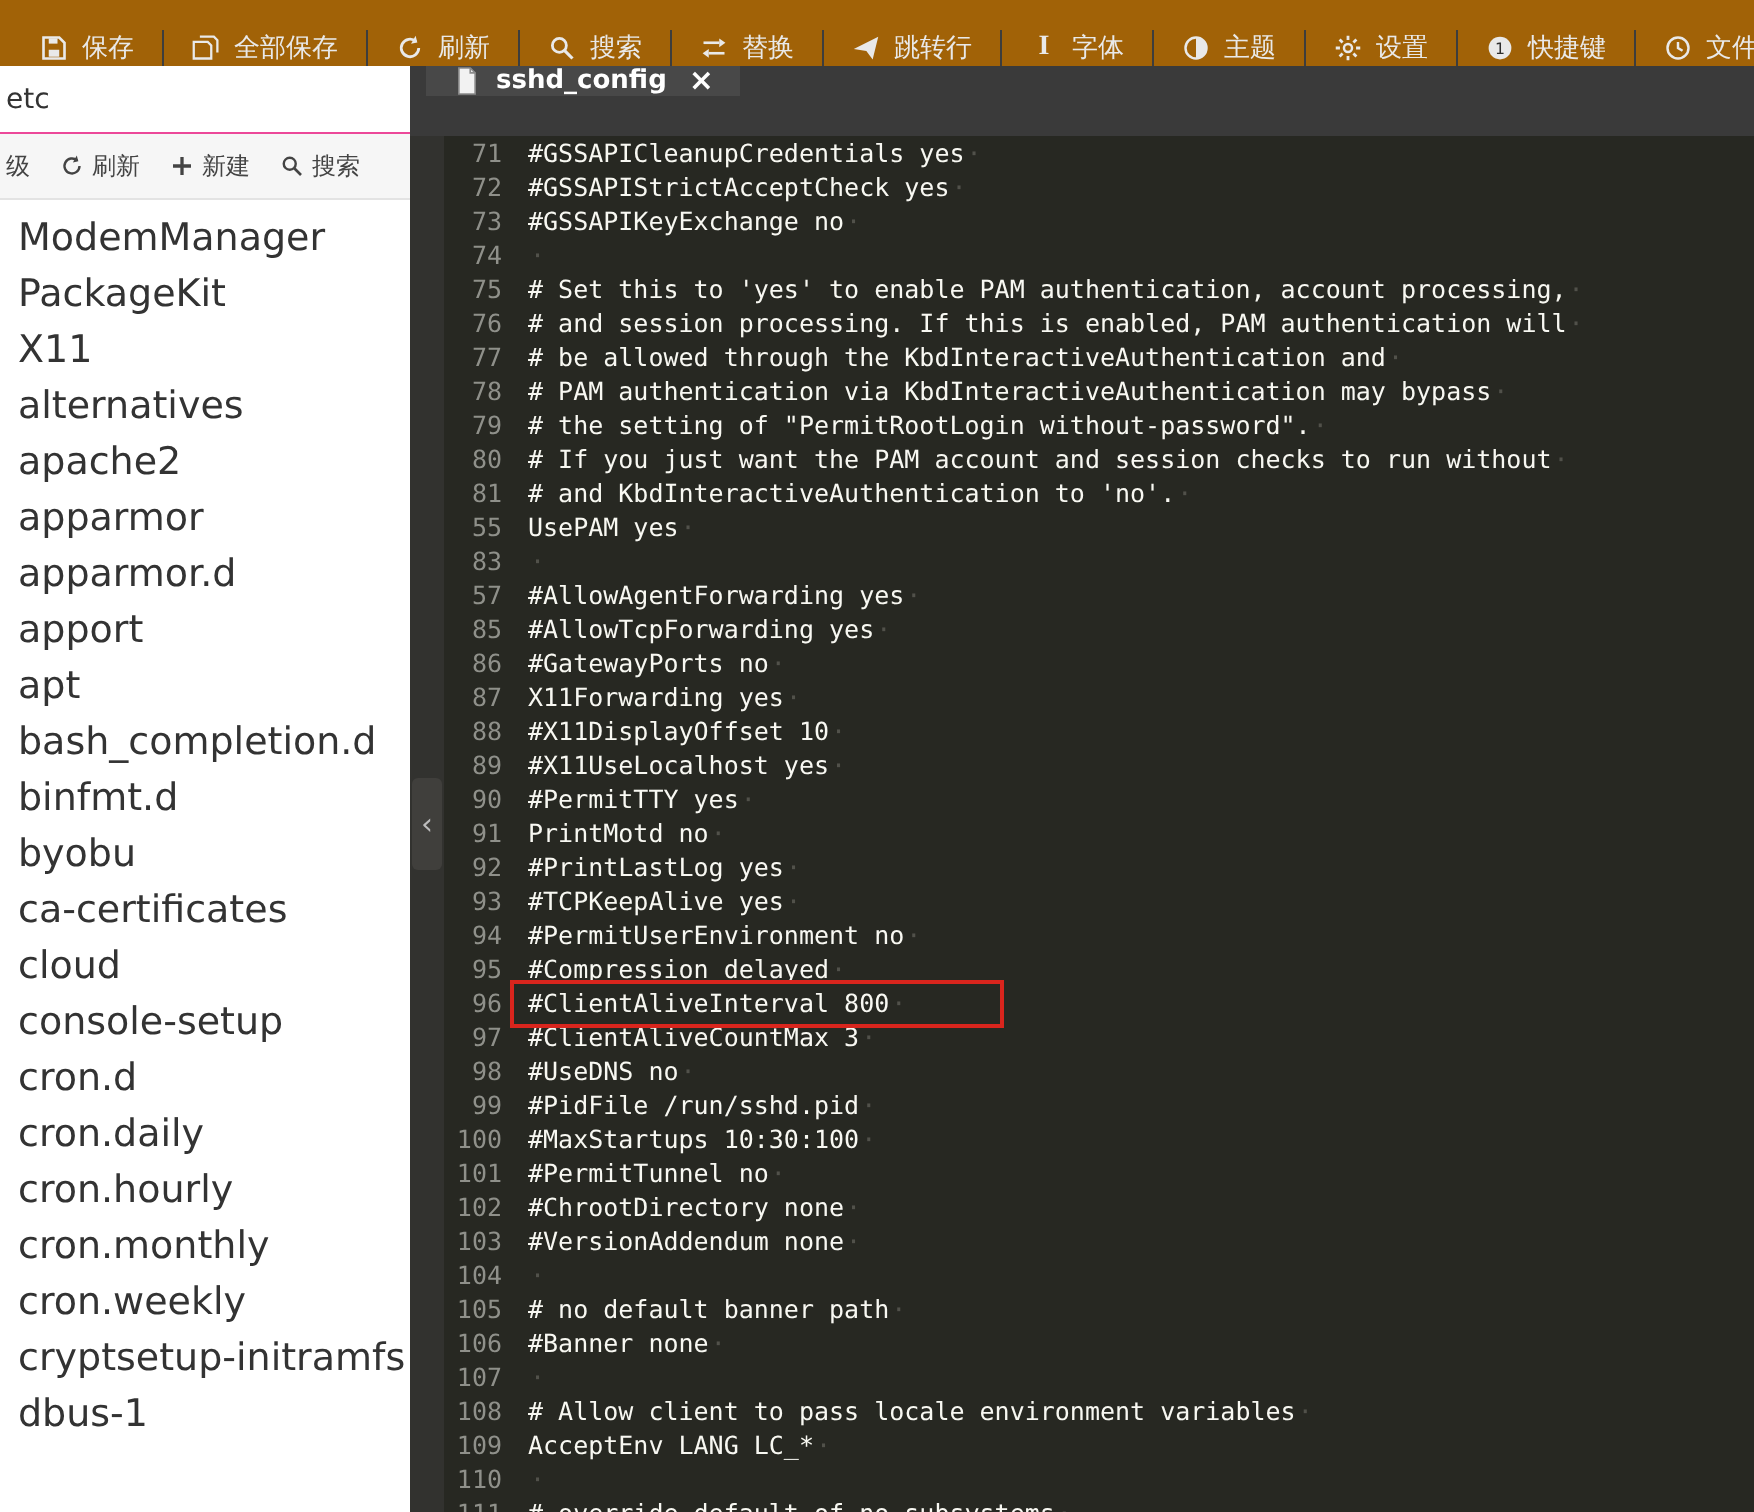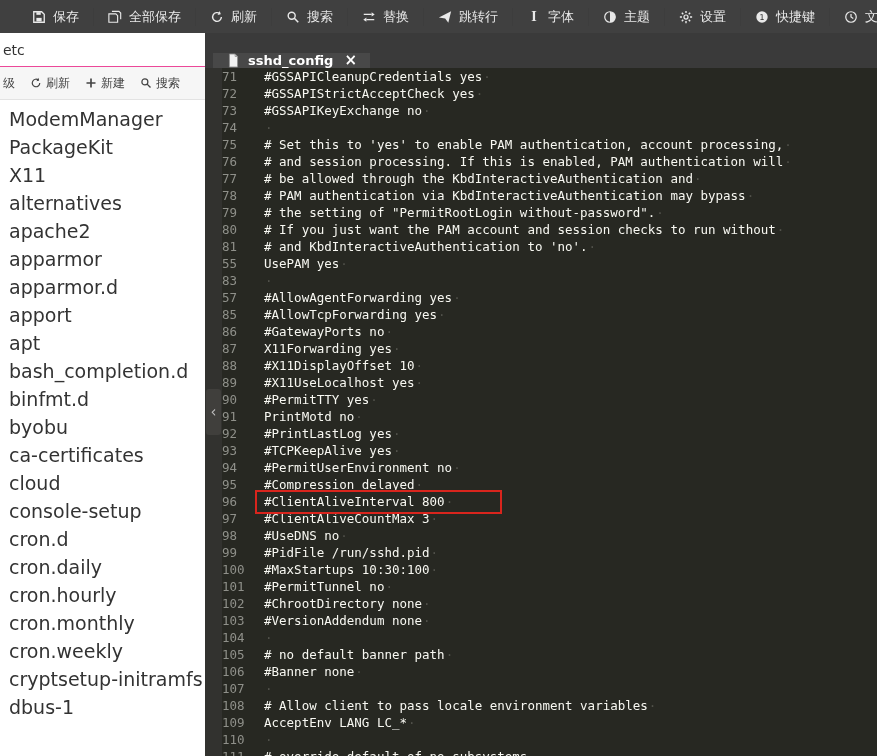--- a/index.html
+++ b/index.html
@@ -1,22 +1,22 @@
 <!DOCTYPE html>
 <html><head>
 <meta charset="utf-8">
 <style>
   *{box-sizing:border-box;margin:0;padding:0}
   html,body{width:877px;height:756px;overflow:hidden}
   body{font-family:"DejaVu Sans","Liberation Sans",sans-serif;background:#272822}
   .app{width:877px;height:756px;display:flex;flex-direction:column}
 
   
-  .toolbar{height:33px;background:#404040;display:flex;align-items:center;color:#e9e9e9;
-           flex-shrink:0;overflow:hidden;white-space:nowrap;padding-left:18px}
+  .toolbar{height:33px;background:#a16207;display:flex;align-items:flex-end;color:#e9e9e9;
+           flex-shrink:0;overflow:hidden;white-space:nowrap;padding-left:6px}
   .tb-item{display:flex;align-items:center;gap:7px;padding:0 14px;font-size:13px;
            border-right:1px solid #3d3d3d;cursor:pointer}
   .ic{display:inline-flex;width:14px;height:14px;align-items:center;justify-content:center}
   .ic svg{width:14px;height:14px}
   .txt-ic{font-family:"Liberation Serif","DejaVu Serif",serif;font-weight:bold;font-size:14px;line-height:14px}
 
   .main{flex:1;display:flex;min-height:0}
 
   
   .sidebar{width:205px;flex-shrink:0;background:#fff;display:flex;flex-direction:column;overflow:hidden}
@@ -25,34 +25,34 @@
   .sidebar-actions{height:33px;display:flex;align-items:center;gap:15px;padding-left:3px;
                    background:#f6f6f6;border-bottom:1px solid #e3e3e3;font-size:12px;color:#444}
   .act{display:flex;align-items:center;gap:4px;cursor:pointer}
   .act .ic,.act svg{width:12px;height:12px}
   .folder-list{list-style:none;overflow:hidden;flex:1;padding-top:5px}
   .folder-list li{height:28px;line-height:28px;padding-left:9px;font-size:19px;color:#333;
                   cursor:pointer;white-space:nowrap}
 
   
   .editor-pane{flex:1;display:flex;flex-direction:column;min-width:0}
-  .tabbar{height:35px;background:#3a3a3a;display:flex;flex-shrink:0;align-items:flex-end;padding-left:8px}
+  .tabbar{height:35px;background:#3a3a3a;display:flex;flex-shrink:0;align-items:flex-start;padding-left:8px}
   .tab{display:flex;align-items:center;gap:8px;padding:0 13px;background:#484848;color:#fff;
        font-size:13px;font-weight:bold;cursor:pointer}
   .tab .ic svg{width:13px;height:15px}
   .tab-close{font-size:15px;font-weight:bold;margin-left:3px;cursor:pointer;line-height:1}
 
   .editor{flex:1;display:flex;min-height:0;background:#272822;position:relative}
   .collapse-strip{width:17px;background:#32322f;display:flex;align-items:center;justify-content:center;flex-shrink:0}
   .collapse-handle{width:15px;height:46px;background:#403f3c;border-radius:3px;color:#bcbcbc;
                    display:flex;align-items:center;justify-content:center;font-size:15px;cursor:pointer}
   .code-area{flex:1;position:relative;overflow:hidden;
              font-family:"DejaVu Sans Mono","Liberation Mono",monospace;font-size:12.5px;line-height:17px}
   .line{display:flex;height:17px;white-space:pre}
-  .ln{width:42px;padding-right:13px;color:#8f908a;flex-shrink:0;user-select:none}
+  .ln{width:42px;text-align:right;padding-right:13px;color:#8f908a;flex-shrink:0;user-select:none}
   .code{color:#f8f8f2}
   .eol{color:#51514a;margin-left:1px}
   .highlight-box{position:absolute;left:33px;width:247px;height:24px;border:2px solid #d9251d;
                  pointer-events:none;z-index:2}
 </style>
 </head>
 <body>
 
 <div class="app">
 

